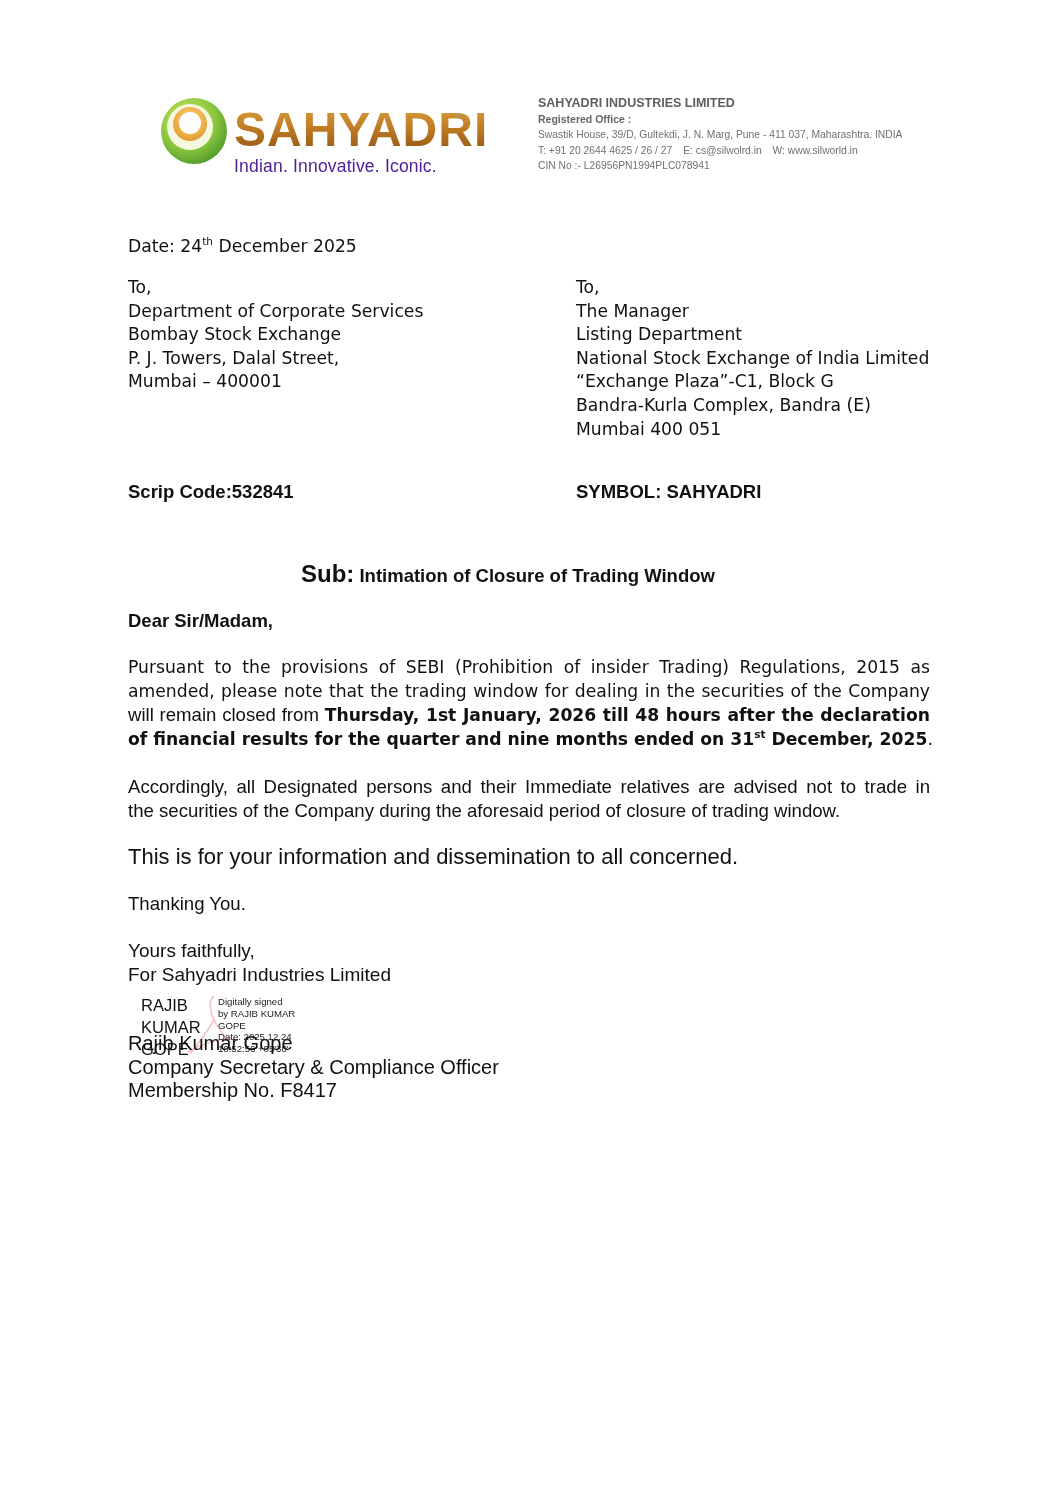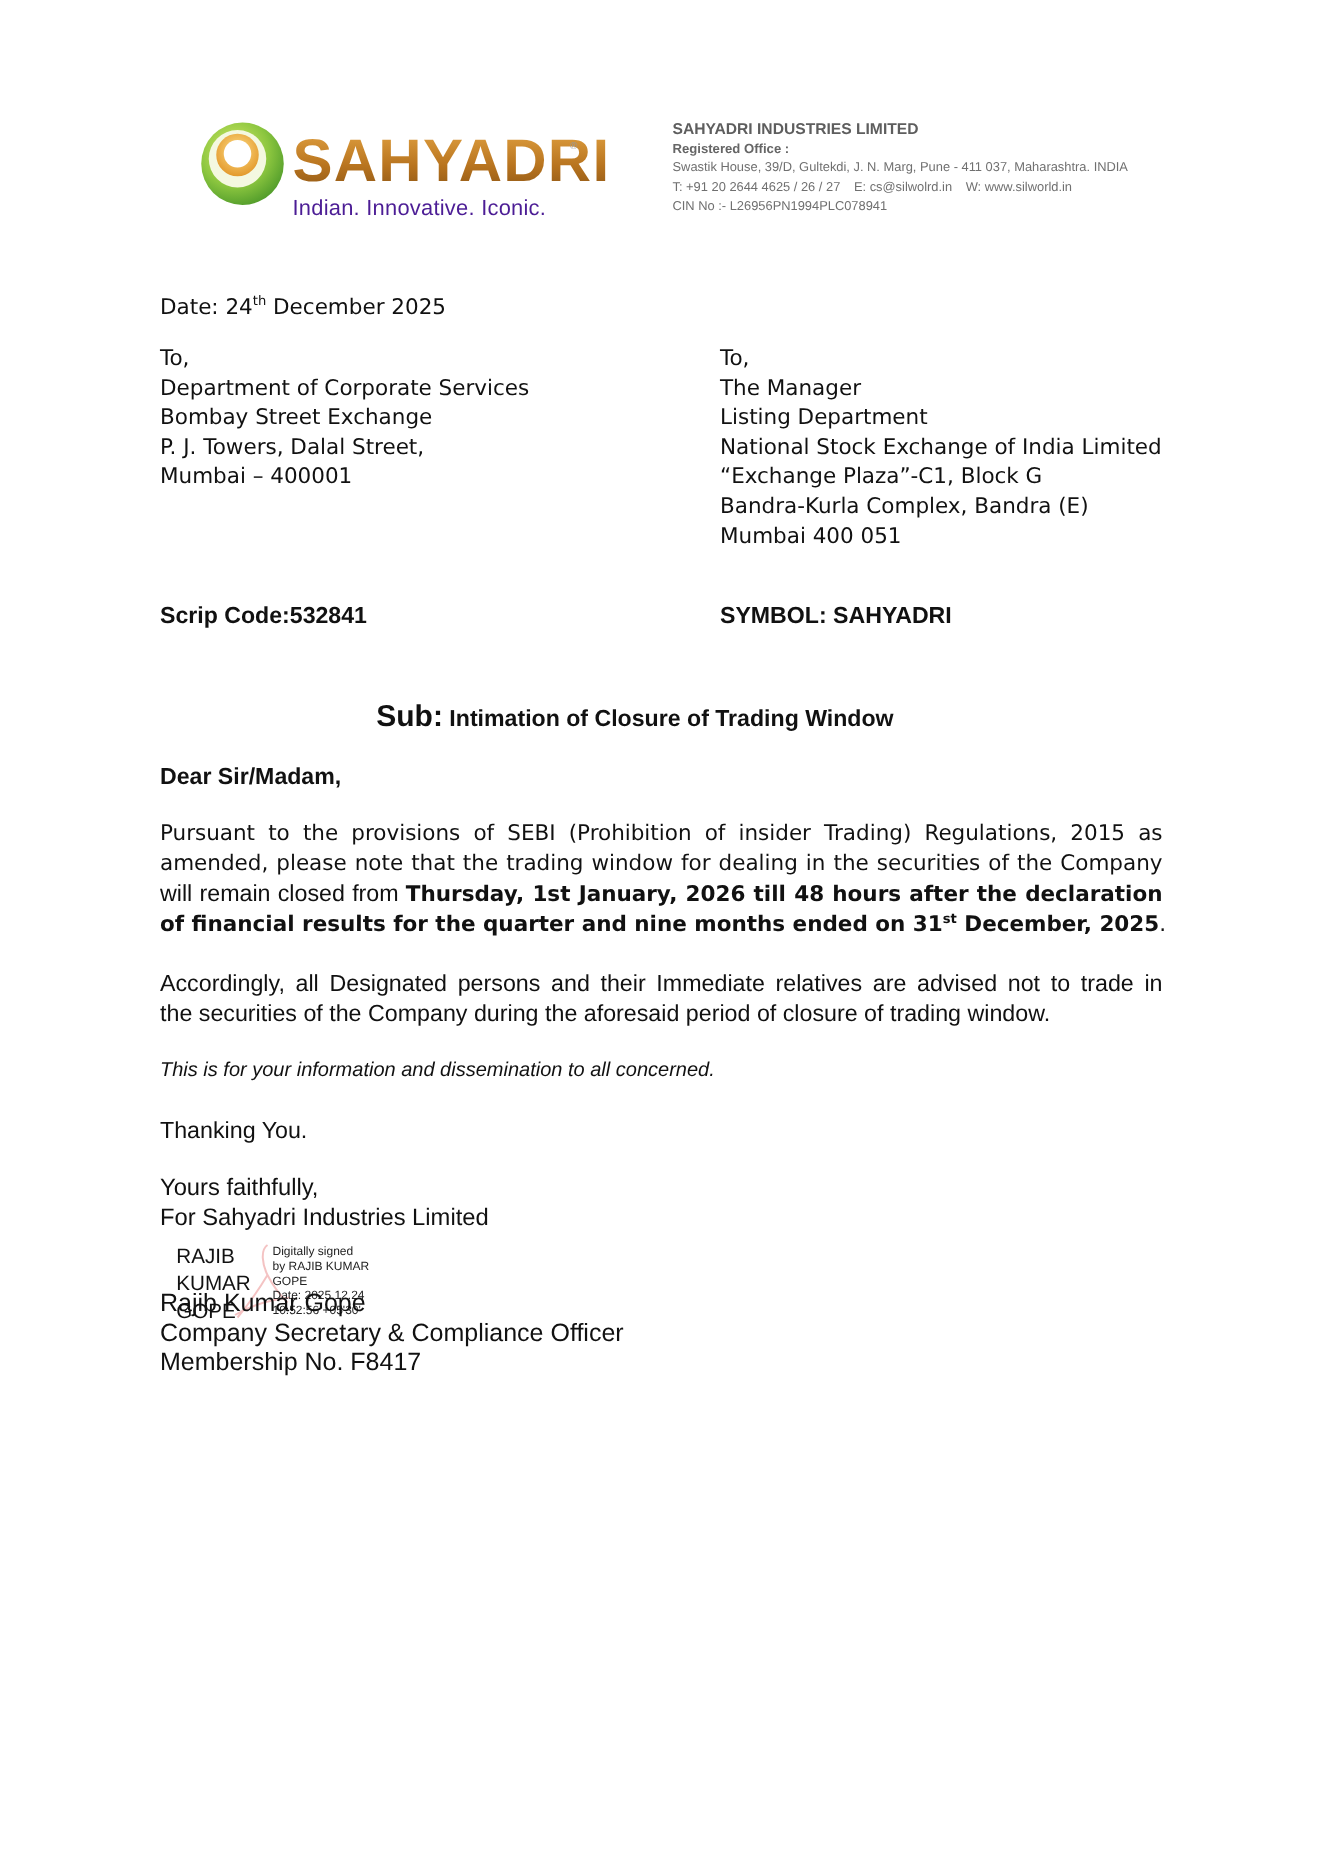--- a/index.html
+++ b/index.html
@@ -40,21 +40,21 @@
 
     .salutation { left: 128px; top: 609px; font-family: "Liberation Sans", sans-serif; font-weight: bold; font-size: 18.5px; }
 
     .para1 { left: 128px; top: 656px; width: 802px; white-space: normal; text-align: justify; }
     .para1 .ln { display: block; text-align: justify; text-align-last: justify; white-space: nowrap; }
     .para1 .ln.last { text-align-last: left; }
 
     .para2 { left: 128px; top: 775px; font-family: "Liberation Sans", sans-serif; font-size: 18.6px; line-height: 23.6px; }
     .para2 .ln { display: block; width: 802px; text-align: justify; text-align-last: justify; white-space: nowrap; }
     .para2 .ln.last { text-align-last: left; }
-    .para3 { left: 128px; top: 845px; font-family: "Liberation Sans", sans-serif; font-size: 16px; font-style: italic; }
+    .para3 { left: 128px; top: 845px; font-family: "Liberation Sans", sans-serif; font-size: 22px; }
     .para4 { left: 128px; top: 892px; font-family: "Liberation Sans", sans-serif; font-size: 18.6px; }
 
     .closing { left: 128px; top: 939px; font-family: "Liberation Sans", sans-serif; font-size: 19px; line-height: 23.6px; }
 
     
     .sig-name { left: 141px; top: 994px; font-family: "Liberation Sans", sans-serif; font-size: 16.5px; line-height: 22px; color: #111; }
     .sig-mark { left: 184px; top: 994px; width: 50px; height: 64px; }
     .sig-details { left: 218px; top: 996px; font-family: "Liberation Sans", sans-serif; font-size: 9.6px; line-height: 11.8px; color: #222; }
 
     .signatory { left: 128px; top: 1032px; font-family: "Liberation Sans", sans-serif; font-size: 20px; line-height: 23.6px; }
@@ -95,21 +95,21 @@
     <span>W: www.silworld.in</span>
   </div>
   <div class="co-line">CIN No :- L26956PN1994PLC078941</div>
 </div>
 
 <div class="abs txt date"><span>Date: 24</span><sup>th</sup><span> December 2025</span></div>
 
 <div class="abs txt addr-left">
   <div>To,</div>
   <div>Department of Corporate Services</div>
-  <div>Bombay Street Exchange</div>
+  <div>Bombay Stock Exchange</div>
   <div>P. J. Towers, Dalal Street,</div>
   <div>Mumbai – 400001</div>
 </div>
 <div class="abs txt addr-right">
   <div>To,</div>
   <div>The Manager</div>
   <div>Listing Department</div>
   <div>National Stock Exchange of India Limited</div>
   <div>“Exchange Plaza”-C1, Block G</div>
   <div>Bandra-Kurla Complex, Bandra (E)</div>

